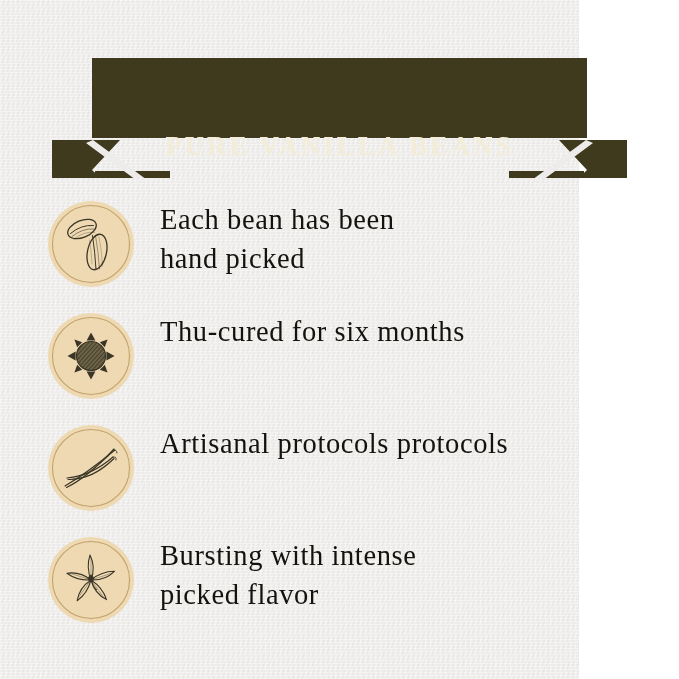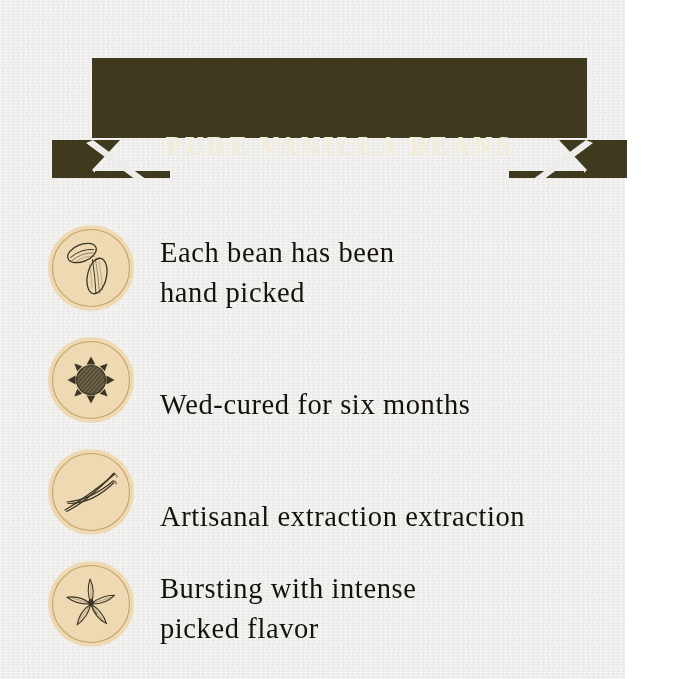--- a/index.html
+++ b/index.html
@@ -8,21 +8,21 @@
   }
   body {
     width: 679px;
     height: 679px;
     overflow: hidden;
     font-family: "Liberation Serif", "DejaVu Serif", serif;
   }
 
   #poster {
     position: relative;
-    width: 625px;
+    width: 579px;
     height: 679px;
     background-color: #edecea;
     background-image:
       repeating-linear-gradient(0deg,   rgba(255,255,255,0.55) 0px, rgba(255,255,255,0.0) 1px, rgba(0,0,0,0.015) 2px, rgba(255,255,255,0.0) 3px),
       repeating-linear-gradient(90deg,  rgba(255,255,255,0.45) 0px, rgba(255,255,255,0.0) 2px, rgba(0,0,0,0.012) 3px, rgba(255,255,255,0.0) 5px),
       repeating-linear-gradient(115deg, rgba(0,0,0,0.012) 0px, rgba(0,0,0,0.0) 1px, rgba(255,255,255,0.30) 2px, rgba(0,0,0,0.0) 4px);
     box-sizing: border-box;
   }
 
   
@@ -57,21 +57,21 @@
 
   
   #feature-list {
     position: absolute;
     left: 0;
     top: 200px;
     width: 679px;
   }
   .feature-row {
     display: flex;
-    align-items: flex-end;
+    align-items: flex-start;
     height: 112px;
     padding-left: 47px;
     box-sizing: border-box;
   }
   .feature-icon-wrap {
     flex: 0 0 auto;
     width: 88px;
     height: 88px;
     position: relative;
   }
@@ -155,21 +155,21 @@
             <path d="M44,67.5 L39.6,59.4 L48.4,59.4 Z"></path>
             <path d="M20.5,44 L28.6,39.6 L28.6,48.4 Z"></path>
             <path d="M67.5,44 L59.4,39.6 L59.4,48.4 Z"></path>
             <path d="M27.4,27.4 L35.2,30.2 L30.2,35.2 Z"></path>
             <path d="M60.6,27.4 L52.8,30.2 L57.8,35.2 Z"></path>
             <path d="M27.4,60.6 L30.2,52.8 L35.2,57.8 Z"></path>
             <path d="M60.6,60.6 L57.8,52.8 L52.8,57.8 Z"></path>
           </g>
         </svg>
       </div>
-      <div class="feature-text">Wed-cured for six months</div>
+      <div class="feature-text">Thu-cured for six months</div>
     </div>
 
     <div class="feature-row">
       <div class="feature-icon-wrap">
         <svg viewBox="0 0 88 88" xmlns="http://www.w3.org/2000/svg">
           <circle cx="44" cy="44" r="43" fill="#eed9b2"></circle>
           <circle cx="44" cy="44" r="38.5" fill="none" stroke="#c2a26c" stroke-width="1.1"></circle>
           <g stroke="#3a3526" fill="none" stroke-width="1.15" stroke-linecap="round">
 
             <path d="M18,62 Q40,49 68,26"></path>
@@ -178,21 +178,21 @@
 
             <path d="M20,54 Q44,52 66,33"></path>
             <path d="M21,55.5 Q45,56 67,34.5"></path>
             <path d="M26,54.5 Q46,54 61,40" stroke-width="0.6" opacity="0.55"></path>
 
             <path d="M66,26 Q70,25.5 70,29" stroke-width="0.9"></path>
             <path d="M66,33 Q70,32.5 69,36" stroke-width="0.9"></path>
           </g>
         </svg>
       </div>
-      <div class="feature-text">Artisanal extraction extraction</div>
+      <div class="feature-text">Artisanal protocols protocols</div>
     </div>
 
     <div class="feature-row">
       <div class="feature-icon-wrap">
         <svg viewBox="0 0 88 88" xmlns="http://www.w3.org/2000/svg">
           <circle cx="44" cy="44" r="43" fill="#eed9b2"></circle>
           <circle cx="44" cy="44" r="38.5" fill="none" stroke="#c2a26c" stroke-width="1.1"></circle>
           <g stroke="#3a3526" fill="none" stroke-width="1.05" stroke-linejoin="round">
 
             <g transform="translate(44,44)">

